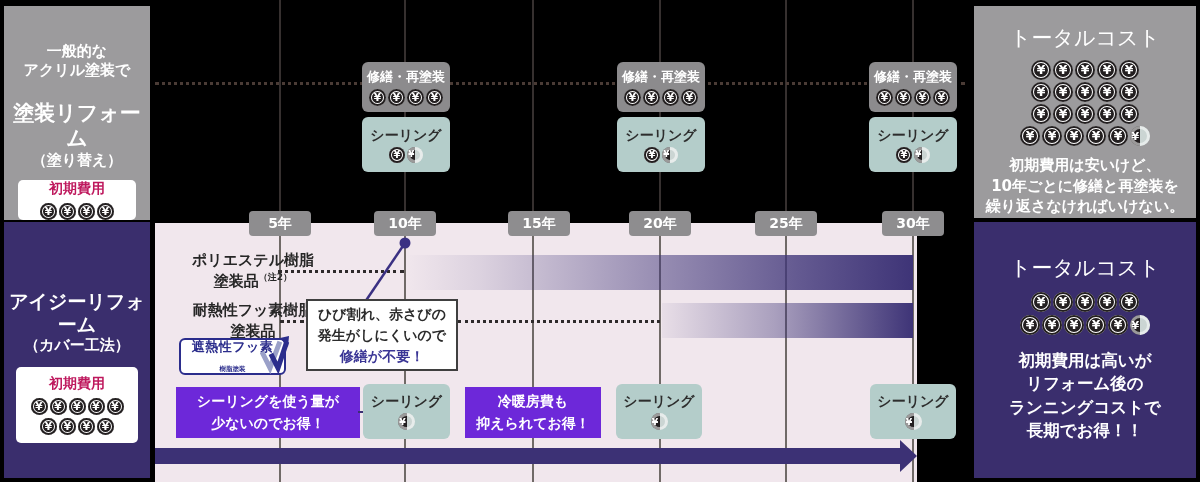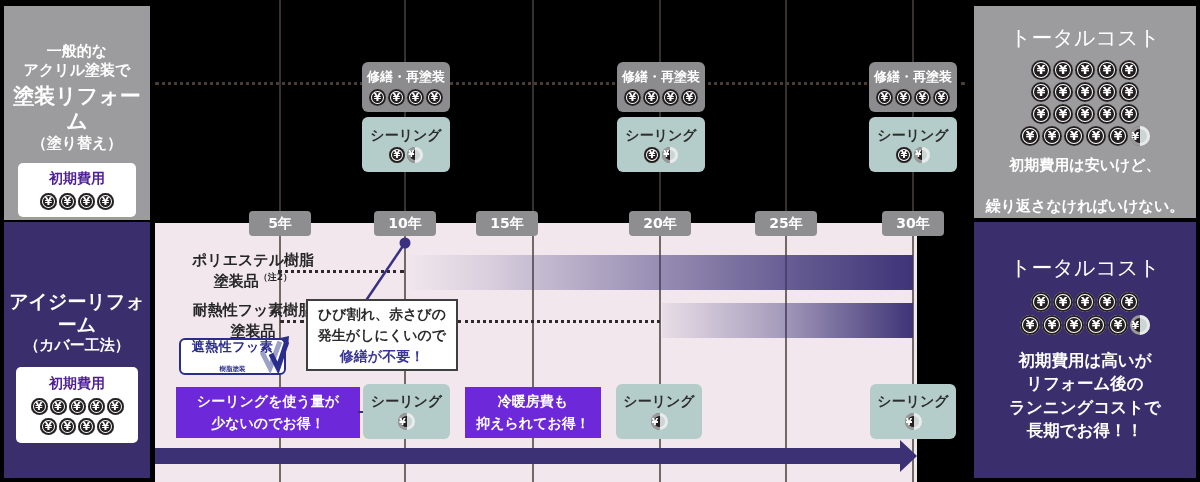--- a/index.html
+++ b/index.html
@@ -11,21 +11,21 @@
   .panel-gray{background:#9c9b9d;color:#fff;}
   .panel-purple{background:#3a2e6d;color:#fff;}
   .panel{display:flex;flex-direction:column;align-items:center;}
 
   .hline1{font-size:15px;font-weight:bold;line-height:1.25;text-align:center;}
   .htitle{font-size:21px;font-weight:bold;line-height:1.2;text-align:center;}
   .hsub{font-size:15px;font-weight:bold;text-align:center;}
 
   .cost-box{background:#fff;border-radius:5px;color:#2a2a2a;text-align:center;
             display:flex;flex-direction:column;align-items:center;justify-content:center;gap:5px;--cs:17px;}
-  .cost-label{font-size:14px;font-weight:bold;color:#4c1d95;}
+  .cost-label{font-size:14px;font-weight:bold;color:#be185d;}
 
   
   .coins{display:flex;flex-direction:column;align-items:center;gap:3px;}
   .coin-row{display:flex;gap:2px;justify-content:center;}
   .coin{position:relative;width:var(--cs,17px);height:var(--cs,17px);border-radius:50%;
         background:#231f20;box-shadow:inset 0 0 0 2px #231f20, inset 0 0 0 3px #fff;
         display:inline-flex;align-items:center;justify-content:center;overflow:hidden;flex:0 0 auto;}
   .coin i{font-style:normal;color:#fff;font-weight:700;font-size:calc(var(--cs,17px)*0.62);line-height:1;}
   .coin.half{background:linear-gradient(90deg,#231f20 0 52%,#cbd5d3 52% 100%);
              box-shadow:inset 0 0 0 3px rgba(255,255,255,0.55);}
@@ -82,21 +82,21 @@
 </head>
 <body>
 
 <div class="canvas">
 
   <div class="abs panel panel-gray" style="left:4px;top:6px;width:146px;height:214px;">
     <div class="hline1" style="margin-top:36px;">
       <span>一般的な</span><br>
       <span>アクリル塗装で</span>
     </div>
-    <div class="htitle" style="margin-top:4px;">塗装リフォーム</div>
+    <div class="htitle" style="margin-top:21px;">塗装リフォーム</div>
     <div class="hsub">（塗り替え）</div>
     <div class="cost-box" style="width:118px;height:54px;margin-top:10px;">
       <div class="cost-label">初期費用</div>
       <div class="coins">
           <span class="coin-row">
             <span class="coin">
               <i>¥</i>
             </span>
             <span class="coin">
               <i>¥</i>
@@ -347,21 +347,21 @@
           </span>
           <span class="coin half">
             <i>¥</i>
           </span>
         </span>
       </div>
   </div>
 
   <div class="abs year-pill" style="left:249px;top:211px;">5年</div>
   <div class="abs year-pill" style="left:374px;top:211px;">10年</div>
-  <div class="abs year-pill" style="left:476px;top:211px;">15年</div>
+  <div class="abs year-pill" style="left:508px;top:211px;">15年</div>
   <div class="abs year-pill" style="left:629px;top:211px;">20年</div>
   <div class="abs year-pill" style="left:755px;top:211px;">25年</div>
   <div class="abs year-pill" style="left:882px;top:211px;">30年</div>
 
   <div class="abs panel panel-gray" style="left:974px;top:6px;width:222px;height:212px;--cs:20px;">
     <div class="total-title" style="margin-top:18px;">トータルコスト</div>
     <div class="coins" style="margin-top:8px;gap:2px;">
         <span class="coin-row">
           <span class="coin">
             <i>¥</i>
@@ -429,21 +429,21 @@
           <span class="coin">
             <i>¥</i>
           </span>
           <span class="coin half">
             <i>¥</i>
           </span>
         </span>
       </div>
     <div class="total-msg gray-msg" style="margin-top:9px;">
       <span>初期費用は安いけど、</span><br>
-      <br>
+      <span>10年ごとに修繕と再塗装を</span><br>
       <span>繰り返さなければいけない。</span>
     </div>
   </div>
 
   <div class="abs panel panel-purple" style="left:974px;top:222px;width:222px;height:256px;--cs:20px;">
     <div class="total-title" style="margin-top:32px;">トータルコスト</div>
     <div class="coins" style="margin-top:10px;gap:3px;">
         <span class="coin-row">
           <span class="coin">
             <i>¥</i>

